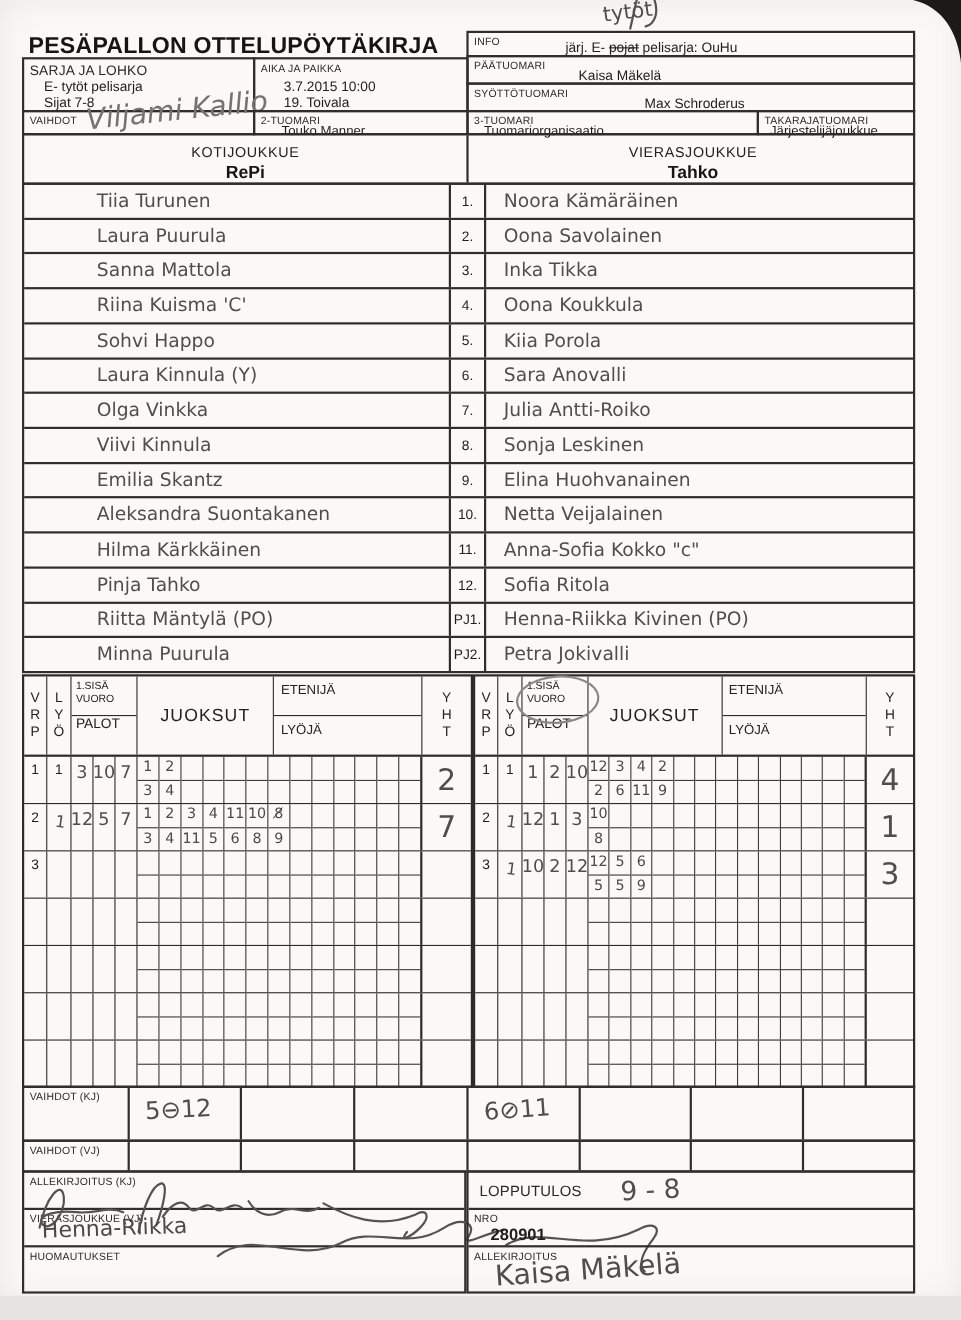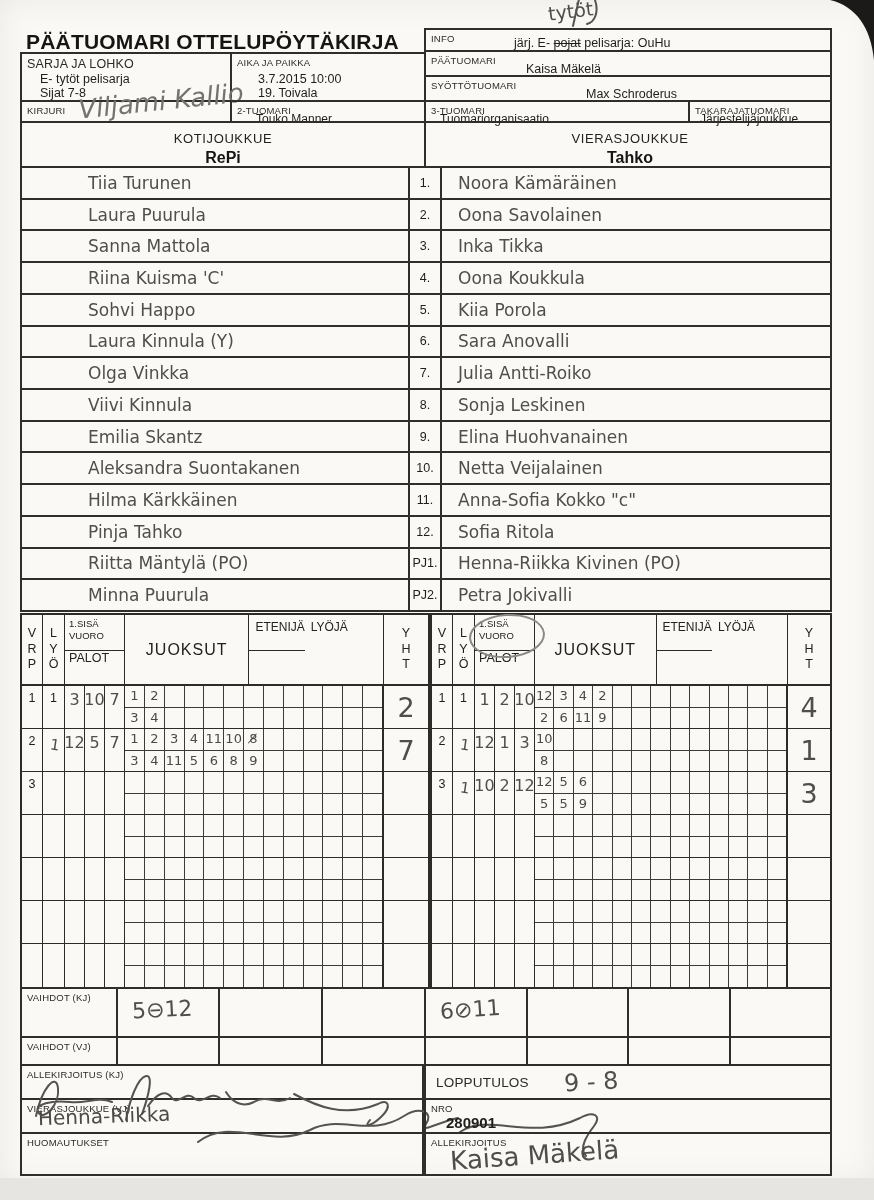--- a/index.html
+++ b/index.html
@@ -28,21 +28,21 @@
   .rc.num{width:34px;border-left:2px solid #2f2e2b;border-right:2px solid #2f2e2b;
           justify-content:center;font-size:12.5px;color:#1f1e1c;}
   .rc.away{flex:1;padding-left:16px;}
   .rc .hw{font-size:17px;}
   
   .grid{position:absolute;border:2px solid #2c2b28;box-sizing:border-box;display:flex;flex-direction:column;}
   .g-head{display:flex;height:73px;border-bottom:2px solid #2c2b28;box-sizing:border-box;}
   .hc{box-sizing:border-box;border-right:1.5px solid #2c2b28;position:relative;}
   .hc.vrp{width:21px;} .hc.lyo{width:22px;} .hc.sisa{width:60px;}
   .hc.juok{flex:.97;display:flex;align-items:center;justify-content:center;font-size:16px;letter-spacing:1px;color:#232220;}
-  .hc.eten{flex:1.05;display:flex;flex-direction:row;}
+  .hc.eten{flex:1.05;display:flex;flex-direction:column;}
   .hc.yht{width:44px;border-right:none;}
   .vstack{display:flex;flex-direction:column;align-items:center;justify-content:center;height:100%;}
   .vstack span{display:block;font-size:12.5px;line-height:1.25;color:#232220;}
   .sisa-top{height:36px;border-bottom:1.5px solid #2c2b28;box-sizing:border-box;padding:3px 0 0 4px;font-size:9.5px;line-height:1.25;color:#232220;}
   .sisa-bot{flex:1;display:flex;align-items:center;padding-left:4px;font-size:12.5px;color:#232220;}
   .eten-top{height:36px;border-bottom:1.5px solid #2c2b28;box-sizing:border-box;padding:5px 0 0 6px;font-size:12px;color:#232220;}
   .eten-bot{flex:1;padding:5px 0 16px 6px;font-size:12px;color:#232220;}
   .circle-mark{position:absolute;left:-6px;top:-1px;width:72px;height:40px;border:2px solid #8b8984;border-radius:50%;transform:rotate(-4deg);pointer-events:none;}
   .g-row{display:flex;height:43px;border-bottom:1.5px solid #2c2b28;box-sizing:border-box;}
   .g-row:last-child{border-bottom:none;}
@@ -76,21 +76,21 @@
 </head>
 <body>
 
 <div id="stage">
   <div id="paper"></div>
   <div id="below-paper"></div>
   <svg id="corner-svg" width="58" height="64" viewBox="0 0 58 64">
     <path d="M14 0 L58 0 L58 60 C55 28 40 6 14 0 Z" fill="#1b1a18"></path>
   </svg>
 
-  <div class="title">PÄÄTUOMARI OTTELUPÖYTÄKIRJA</div>
+  <div class="title">PESÄPALLON OTTELUPÖYTÄKIRJA</div>
 
   <div class="box" style="left:424px;top:28px;width:408px;height:24px;">
     <span class="lbl">INFO</span>
     <span class="pval" style="left:52px;top:6px;padding-left:36px;">
       <span>järj. E-</span>
       <span class="strike">pojat</span>
       <span>pelisarja: OuHu</span>
     </span>
   </div>
   <div class="hw" style="position:absolute;left:548px;top:0px;font-size:19px;transform:rotate(-7deg);">tytöt</div>
@@ -114,21 +114,21 @@
     <span class="lbl">PÄÄTUOMARI</span>
     <span class="pval" style="left:100px;top:10px;">Kaisa Mäkelä</span>
   </div>
 
   <div class="box" style="left:424px;top:75px;width:408px;height:27px;">
     <span class="lbl">SYÖTTÖTUOMARI</span>
     <span class="pval" style="left:160px;top:10px;">Max Schroderus</span>
   </div>
 
   <div class="box" style="left:20px;top:100px;width:212px;height:23px;">
-    <span class="lbl">KIRJURI</span>
+    <span class="lbl">VAIHDOT</span>
   </div>
   <div class="hw" style="position:absolute;left:78px;top:86px;font-size:26px;font-style:italic;transform:rotate(-6deg);color:#75736d;">Viljami Kallio</div>
 
   <div class="box" style="left:230px;top:100px;width:196px;height:23px;">
     <span class="lbl">2-TUOMARI</span>
     <span class="pval" style="left:24px;top:10px;font-size:12px;">Touko Manner</span>
   </div>
 
   <div class="box" style="left:424px;top:100px;width:266px;height:23px;">
     <span class="lbl">3-TUOMARI</span>

